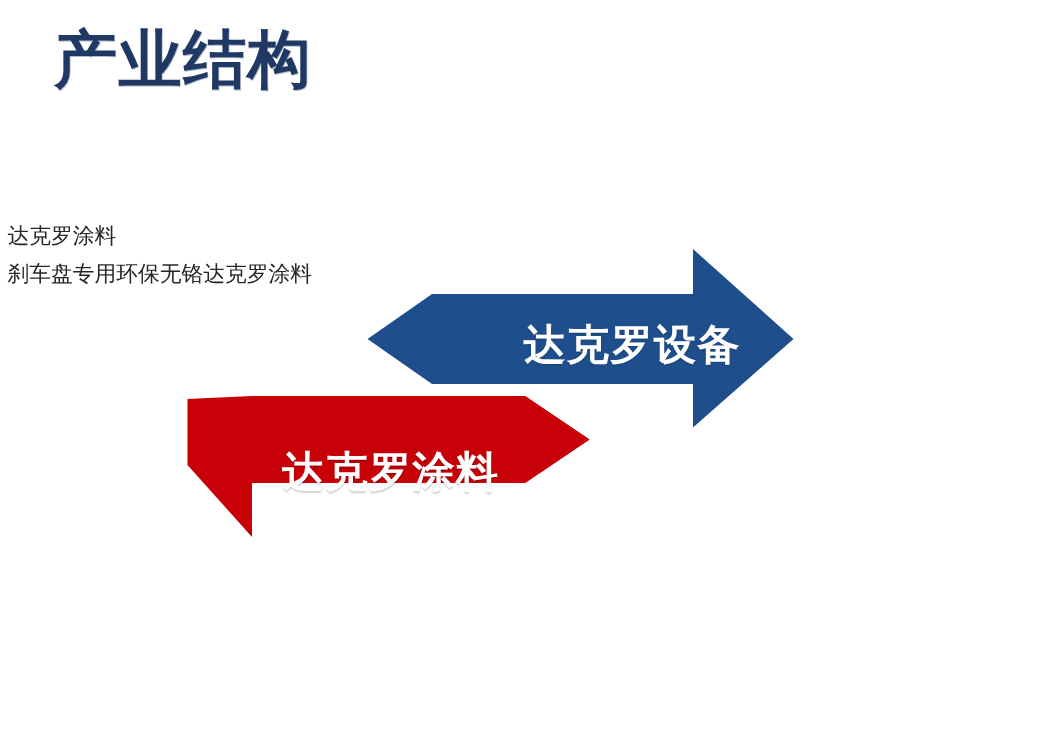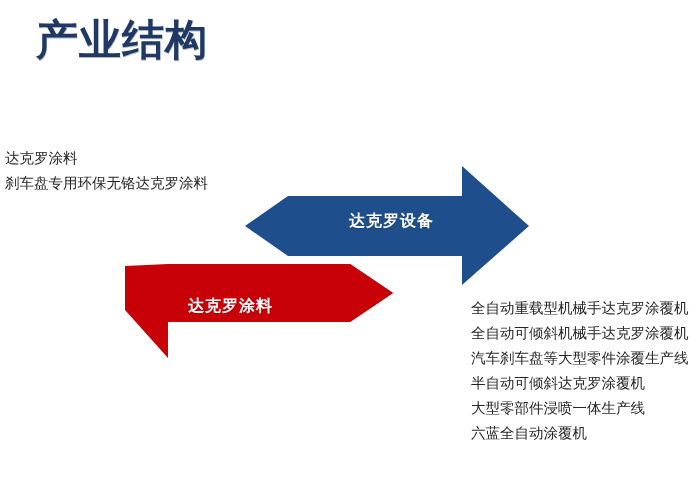--- a/index.html
+++ b/index.html
@@ -61,21 +61,21 @@
     position: absolute;
     left: 0;
     top: 0;
     width: 700px;
     height: 501px;
   }
 
   .arrow-label {
     position: absolute;
     color: #ffffff;
-    font-size: 16px;
+    font-size: 28px;
     font-weight: bold;
     white-space: nowrap;
     letter-spacing: 1px;
     text-shadow: 0 1px 1px rgba(0,0,0,0.18);
   }
   #blue-arrow-label {
     left: 349px;
     top: 211px;
   }
   #red-arrow-label {
@@ -100,22 +100,14 @@
 
   <div id="blue-arrow-label" class="arrow-label">达克罗设备</div>
 
   <div id="red-arrow-label" class="arrow-label">达克罗涂料</div>
 
   <div id="left-text-block" class="text-block">
     <span class="text-line">达克罗涂料</span>
     <span class="text-line">刹车盘专用环保无铬达克罗涂料</span>
   </div>
 
-  <div id="right-text-block" class="text-block">
-    <span class="text-line">全自动重载型机械手达克罗涂覆机</span>
-    <span class="text-line">全自动可倾斜机械手达克罗涂覆机</span>
-    <span class="text-line">汽车刹车盘等大型零件涂覆生产线</span>
-    <span class="text-line">半自动可倾斜达克罗涂覆机</span>
-    <span class="text-line">大型零部件浸喷一体生产线</span>
-    <span class="text-line">六蓝全自动涂覆机</span>
-  </div>
 
 </div>
 
 </body></html>

